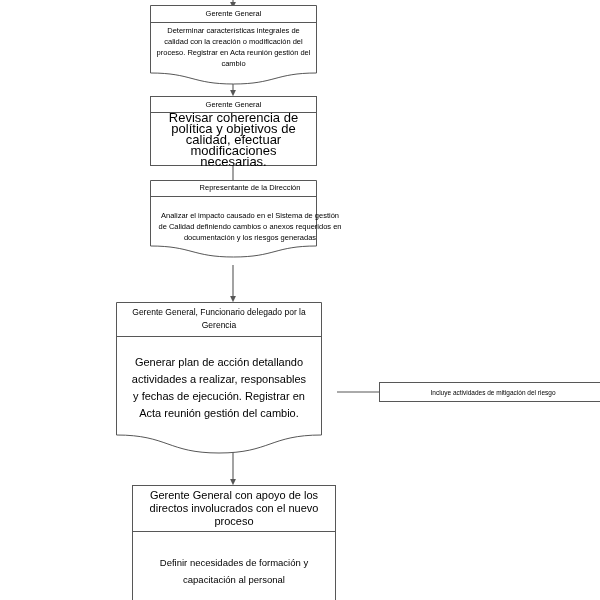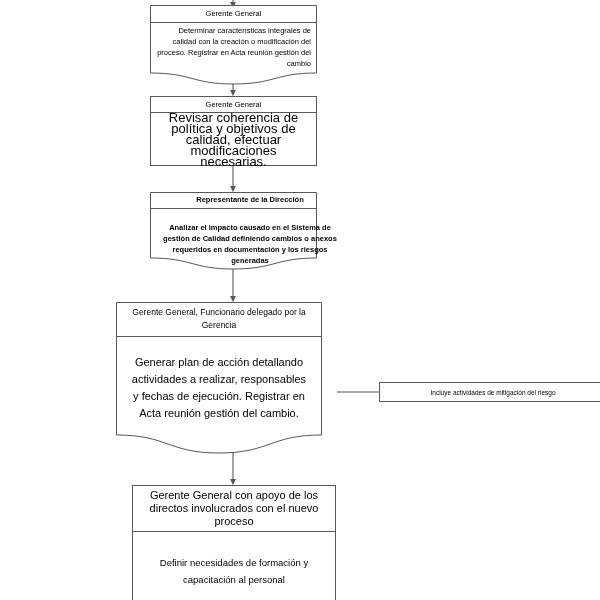--- a/index.html
+++ b/index.html
@@ -139,30 +139,30 @@
     <line x1="337" y1="392" x2="379" y2="392" stroke="#575757" stroke-width="1.1"></line>
   </svg>
 
   <div class="doc-wrap" style="left:150px; top:5px; width:167px; height:80px;">
     <svg width="167" height="80" viewBox="0 0 167 80">
       <path d="M0.5,0.5 L166.5,0.5 L166.5,68 C125,68 125,79 83.5,79 C42,79 42,68 0.5,68 Z" fill="#ffffff" stroke="#575757" stroke-width="1"></path>
       <line x1="0.5" y1="17.5" x2="166.5" y2="17.5" stroke="#575757" stroke-width="1"></line>
     </svg>
     <div class="doc-text-layer">
       <div class="doc-hdr" style="height:17px;">Gerente General</div>
-      <div class="doc-bdy" style="height:50px; padding-top:3px;text-align:right;">Determinar características integrales de calidad con la creación o modificación del proceso. Registrar en Acta reunión gestión del cambio</div>
+      <div class="doc-bdy" style="height:50px; padding-top:3px;">Determinar características integrales de calidad con la creación o modificación del proceso. Registrar en Acta reunión gestión del cambio</div>
     </div>
   </div>
 
   <div class="node rect-box" style="left:150px; top:96px; width:167px; height:70px;">
     <div class="hdr" style="height:16px;">Gerente General</div>
     <div class="bdy" style="height:53px;">Revisar coherencia de política y objetivos de calidad, efectuar modificaciones necesarias.</div>
   </div>
 
-  <div class="doc-wrap" style="left:150px; top:192px; width:200px; height:78px;font-weight:bold;">
+  <div class="doc-wrap" style="left:150px; top:180px; width:200px; height:78px;">
     <svg width="167" height="78" viewBox="0 0 167 78">
       <path d="M0.5,0.5 L166.5,0.5 L166.5,66 C125,66 125,77 83.5,77 C42,77 42,66 0.5,66 Z" fill="#ffffff" stroke="#575757" stroke-width="1"></path>
       <line x1="0.5" y1="16.5" x2="166.5" y2="16.5" stroke="#575757" stroke-width="1"></line>
     </svg>
     <div class="doc-text-layer">
       <div class="doc-hdr" style="height:16px;">Representante de la Dirección</div>
       <div class="doc-bdy" style="height:50px; padding-top:14px;">Analizar el impacto causado en el Sistema de gestión de Calidad definiendo cambios o anexos requeridos en documentación y los riesgos generadas</div>
     </div>
   </div>
 

